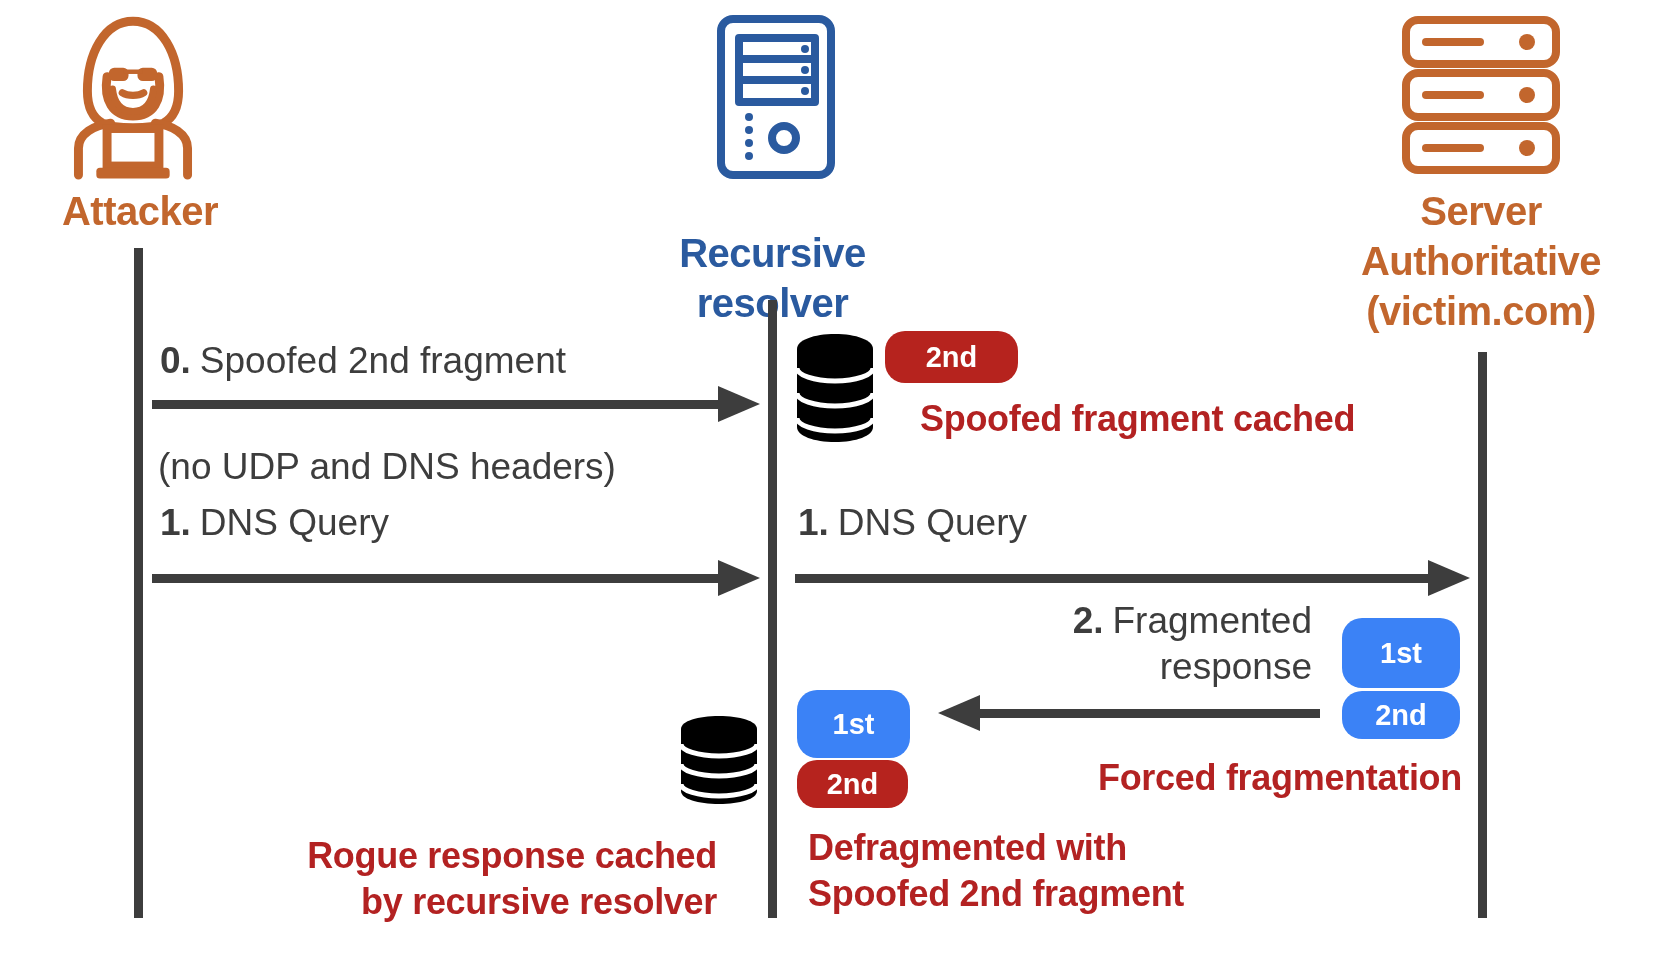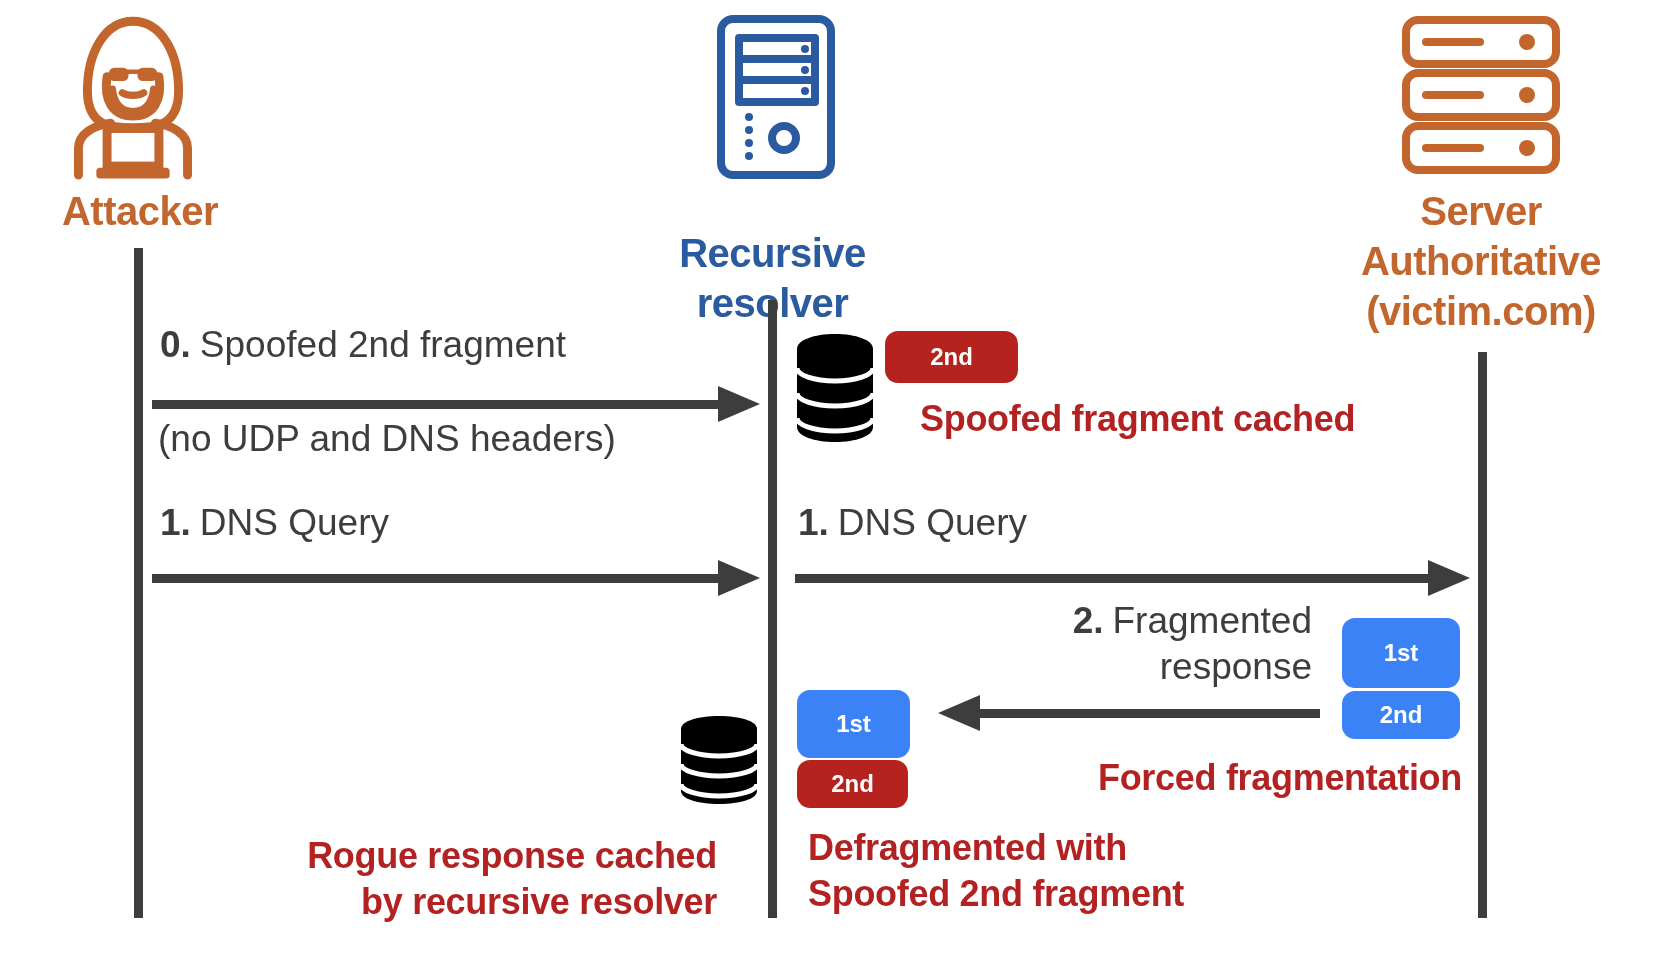--- a/index.html
+++ b/index.html
@@ -46,22 +46,22 @@
 
   
   .red-note{
     color:#b32222;font-weight:700;font-size:36px;line-height:46px;
     white-space:nowrap;letter-spacing:-0.3px;
   }
   .right-align{text-align:right;}
 
   
   .badge{
-    position:absolute;border-radius:13px;color:#ffffff;font-weight:700;
-    font-size:24px;display:flex;align-items:center;justify-content:center;
+    position:absolute;border-radius:20px;color:#ffffff;font-weight:700;
+    font-size:29px;display:flex;align-items:center;justify-content:center;
   }
   .badge.b-red{background:#b6231e;}
   .badge.b-blue{background:#3b82f6;}
 
   svg{display:block;}
 </style>
 </head>
 <body>
 
 <div id="stage">
@@ -142,30 +142,30 @@
   <div class="abs actor-label orange" style="left:1311px;top:186px;width:340px;">
     <div>Server</div>
     <div>Authoritative</div>
     <div>(victim.com)</div>
   </div>
 
   <div class="lifeline" style="left:134px;top:248px;height:670px;"></div>
   <div class="lifeline" style="left:768px;top:300px;height:618px;"></div>
   <div class="lifeline" style="left:1478px;top:352px;height:566px;"></div>
 
-  <div class="abs msg" style="left:160px;top:322px;">
+  <div class="abs msg" style="left:160px;top:338px;">
     <span class="num">0.</span><span>Spoofed 2nd fragment</span>
   </div>
 
   <div class="arrow-wrap" style="left:152px;top:386px;width:608px;">
     <div class="arrow-line to-right"></div>
     <div class="arrow-head-right"></div>
   </div>
 
-  <div class="abs msg" style="left:158px;top:416px;">(no UDP and DNS headers)</div>
+  <div class="abs msg" style="left:158px;top:444px;">(no UDP and DNS headers)</div>
 
   <div class="abs" style="left:794px;top:332px;width:82px;height:112px;">
     <svg width="82" height="112" viewBox="0 0 82 112">
       <path d="M3 17 C3 8 20 2 41 2 C62 2 79 8 79 17 V95 C79 104 62 110 41 110 C20 110 3 104 3 95 Z" fill="#000000"></path>
       <g stroke="#ffffff" stroke-width="5" fill="none">
         <path d="M3 36 a38 13 0 0 0 76 0"></path>
         <path d="M3 61 a38 13 0 0 0 76 0"></path>
         <path d="M3 86 a38 13 0 0 0 76 0"></path>
       </g>
     </svg>

